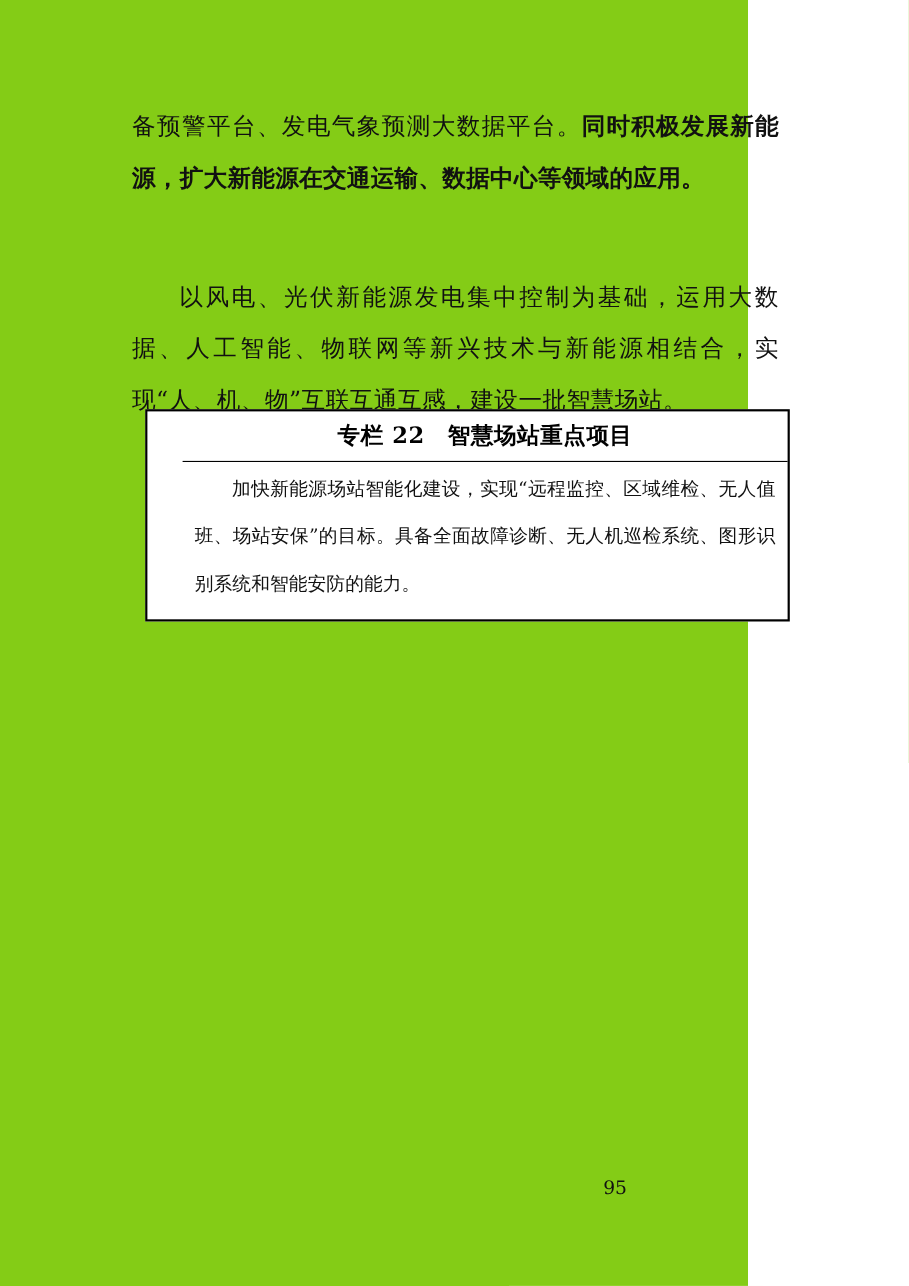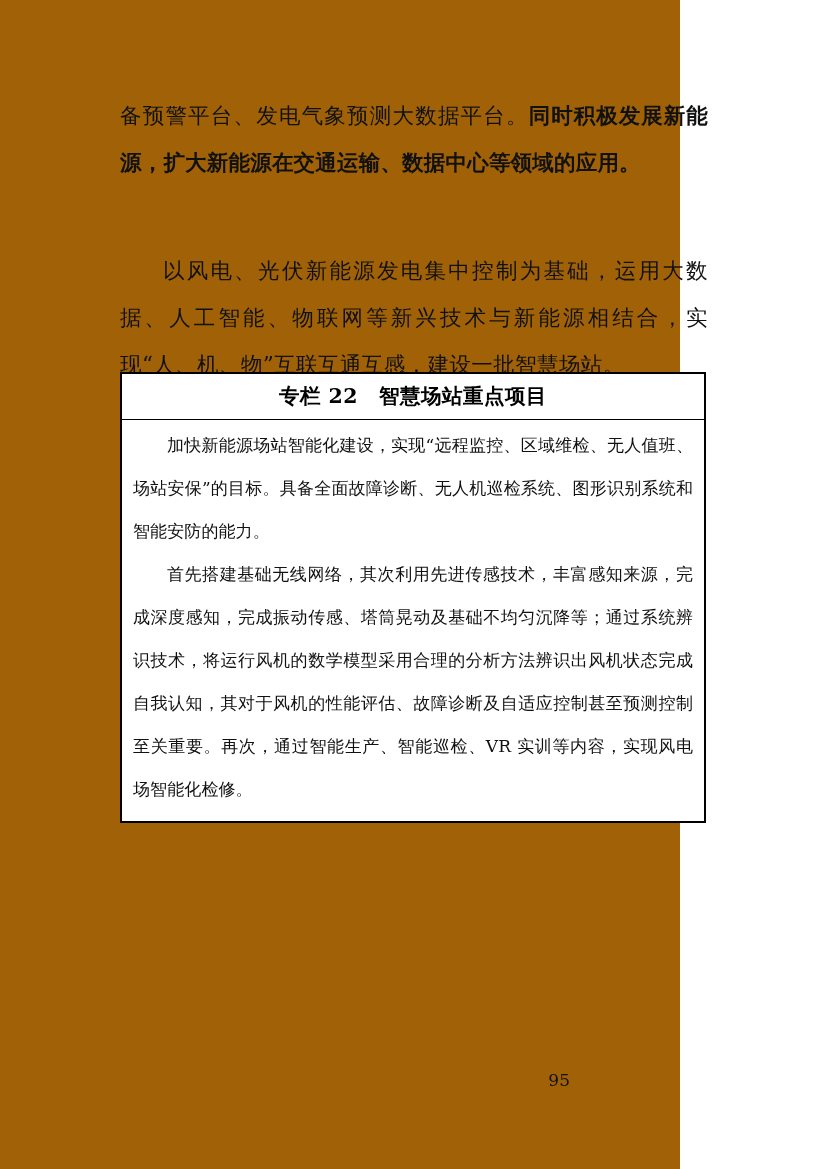--- a/index.html
+++ b/index.html
@@ -14,21 +14,21 @@
     font-family: "DejaVu Serif", "Liberation Serif", serif;
     color: #000000;
     overflow: hidden;
   }
 
   .page {
     position: absolute;
     left: 0; top: 0;
     width: 680px;
     height: 1169px;
-    background: #a16207;
+    background: #84cc16;
   }
 
   
   .body-col {
     position: absolute;
     left: 120px;
     width: 588px;
   }
 
   p.para {
@@ -54,26 +54,27 @@
     font-size: 21.5px;
     font-weight: bold;
     line-height: 44px;
     text-indent: 1em;
     letter-spacing: 1px;
   }
 
   
   .feature-box {
     position: absolute;
-    left: 120px;
+    left: 132px;
     top: 372px;
     width: 586px;
     border: 2.2px solid #000000;
     box-sizing: border-box;
     background: #ffffff;
+    padding-left: 32px;
   }
 
   .feature-box-header {
     border-bottom: 1.6px solid #000000;
     text-align: center;
     padding: 8px 0 9px 0;
   }
 
   .feature-box-title {
     font-size: 20.5px;
@@ -138,21 +139,20 @@
   <div class="feature-box">
 
     <div class="feature-box-header">
       <span class="feature-box-title">专栏 22　智慧场站重点项目</span>
     </div>
 
     <div class="feature-box-body">
 
       <p class="box-para">加快新能源场站智能化建设，实现“远程监控、区域维检、无人值班、场站安保”的目标。具备全面故障诊断、无人机巡检系统、图形识别系统和智能安防的能力。</p>
 
-      <p class="box-para">首先搭建基础无线网络，其次利用先进传感技术，丰富感知来源，完成深度感知，完成振动传感、塔筒晃动及基础不均匀沉降等；通过系统辨识技术，将运行风机的数学模型采用合理的分析方法辨识出风机状态完成自我认知，其对于风机的性能评估、故障诊断及自适应控制甚至预测控制至关重要。再次，通过智能生产、智能巡检、VR 实训等内容，实现风电场智能化检修。</p>
 
 
     </div>
   </div>
 
   <div class="page-number">95</div>
 
 </div>
 
 </body></html>

